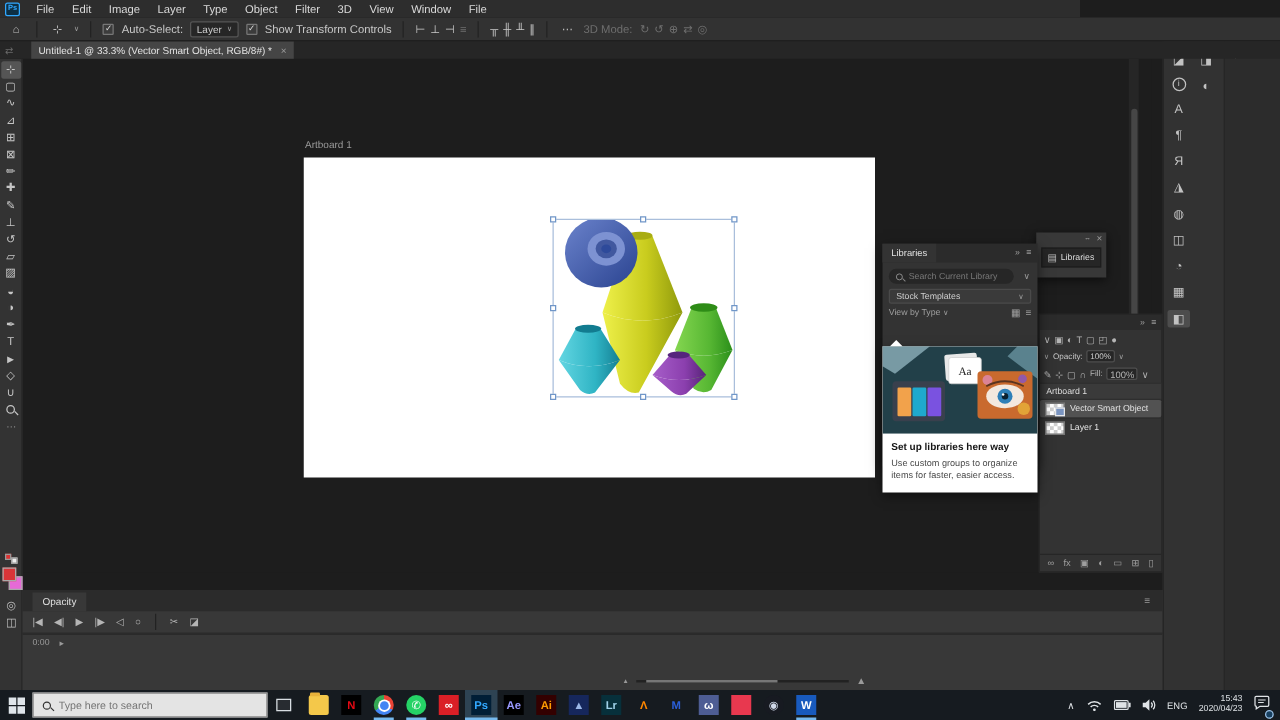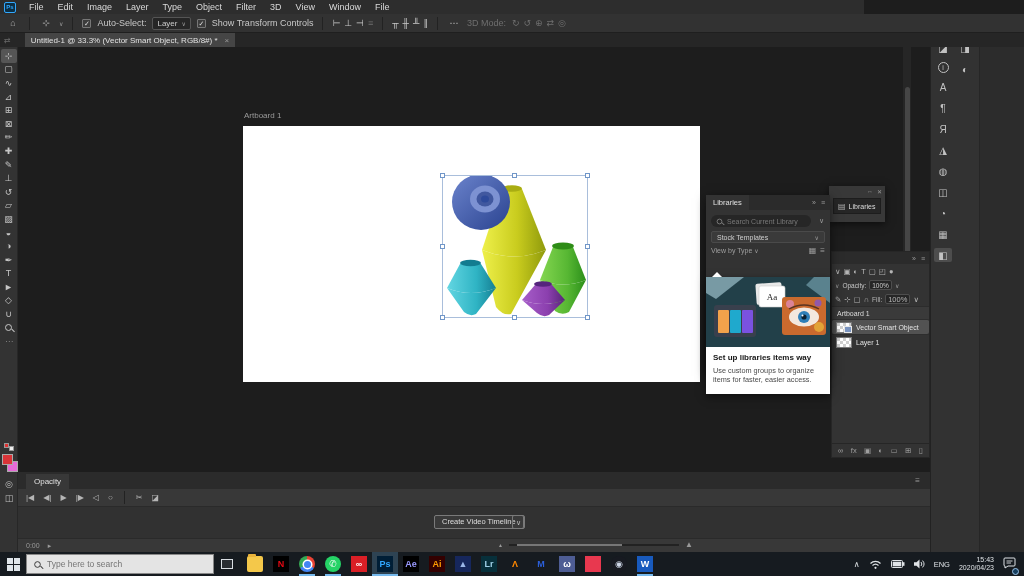--- a/index.html
+++ b/index.html
@@ -410,21 +410,21 @@
         <rect x="76" y="20" width="44" height="38" rx="3" fill="#c96a2e"></rect>
         <circle cx="84" cy="27" r="4" fill="#e08ab0" opacity=".8"></circle>
         <circle cx="113" cy="50" r="5" fill="#e8b23a" opacity=".8"></circle>
         <circle cx="112" cy="26" r="3.5" fill="#7a52e0" opacity=".7"></circle>
         <ellipse cx="98" cy="40" rx="15" ry="9.5" fill="#f3e8de"></ellipse>
         <circle cx="98" cy="40" r="6" fill="#2e7fb8"></circle>
         <circle cx="98" cy="40" r="2.6" fill="#0a2030"></circle>
         <circle cx="96.5" cy="38.5" r="1" fill="#fff"></circle>
         <path d="M83,32 Q98,24 113,32" stroke="#5a3420" stroke-width="1.4" fill="none"></path>
       </svg>
-      <div id="card-title">Set up libraries items way</div>
+      <div id="card-title">Set up libraries here way</div>
       <div id="card-body">Use custom groups to organize items for faster, easier access.</div>
     </div>
   </div>
 
   <div id="minipanel" class="abs">
     <div class="mhead">
       <span>↔</span>
       <span>✕</span>
     </div>
     <div class="mtab">
@@ -527,24 +527,20 @@
           <span>▶</span>
           <span>|▶</span>
           <span>◁</span>
           <span>○</span>
         </span>
       <span class="vsep"></span>
       <span data-list="timeline.edit_icons">
           <span>✂</span>
           <span>◪</span>
         </span>
-    </div>
-    <div id="tl-track">
-      <span id="tl-create">Create Video Timeline</span>
-      <span id="tl-create-chev">∨</span>
     </div>
     <div id="tl-bottom">
       <span id="tl-frame">0:00</span>
       <span id="tl-flame">▸</span>
       <span id="tl-zoom">
         <span class="mtn-s">▲</span>
         <span class="ztrack">
             <i></i>
           </span>
         <span class="mtn-l">▲</span>

